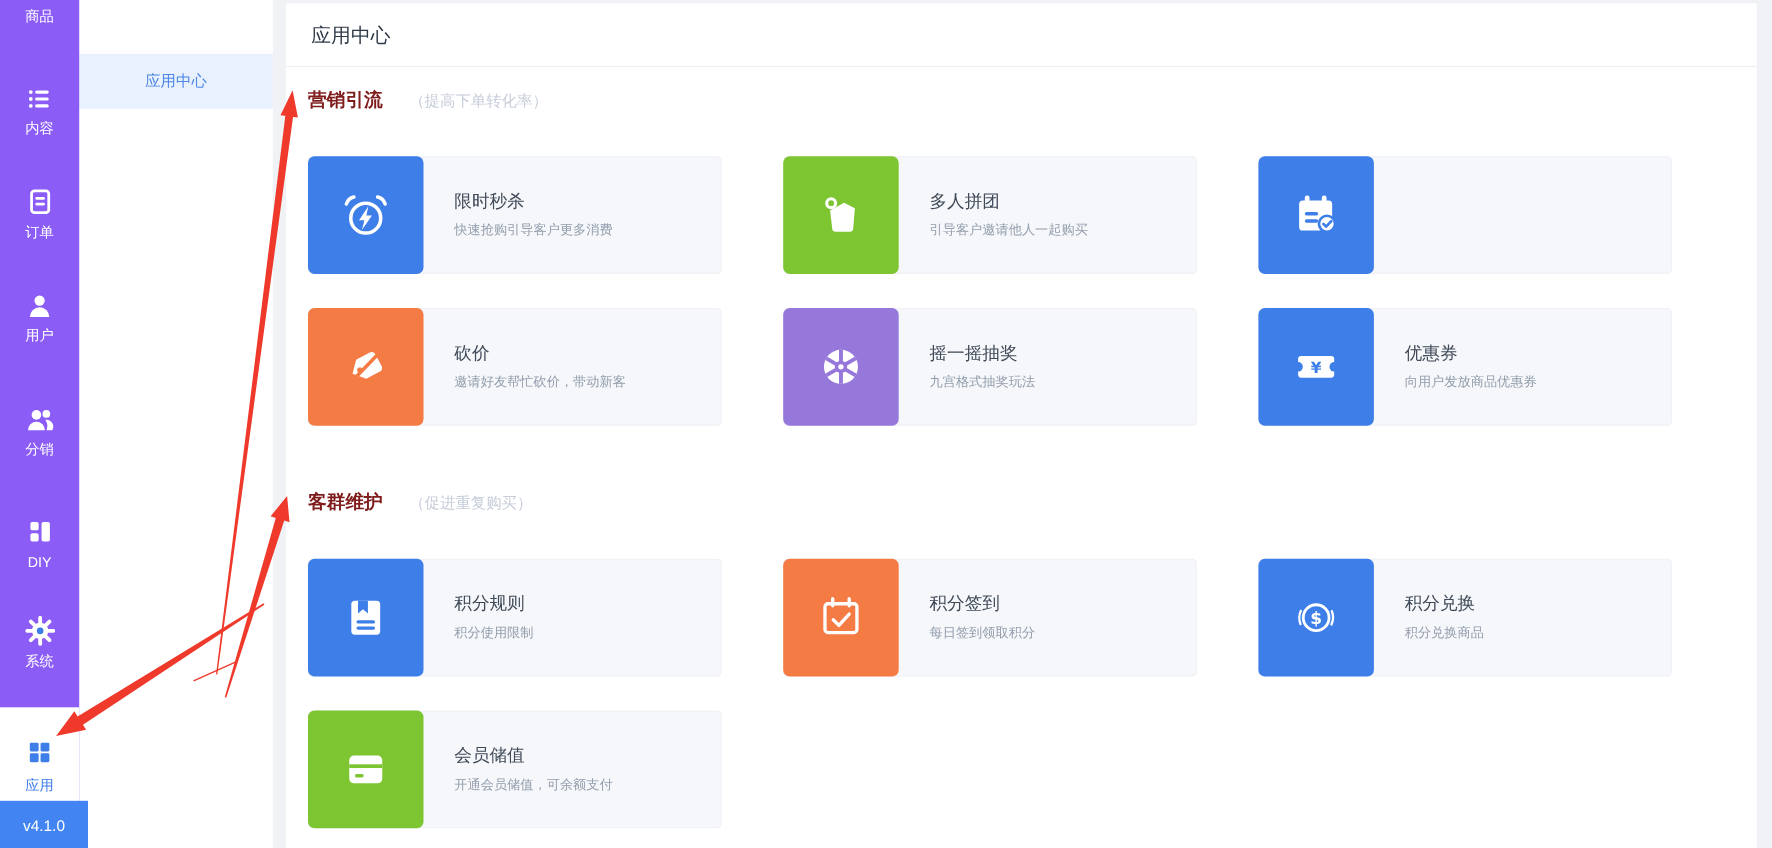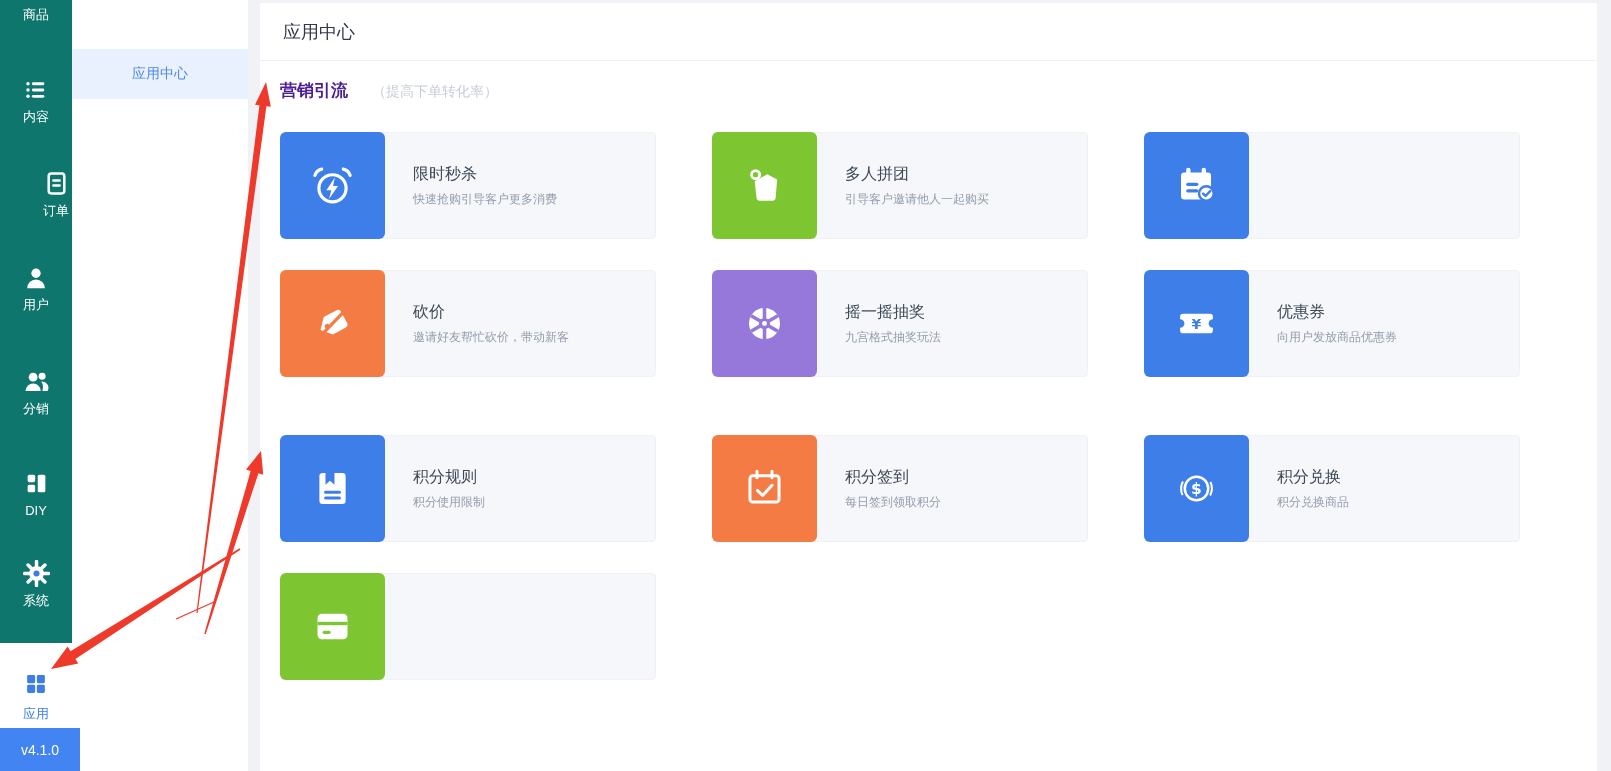--- a/index.html
+++ b/index.html
@@ -3,44 +3,44 @@
 <meta charset="utf-8">
 <style>
   html,body{margin:0;padding:0;}
   body{
     width:1611px;height:771px;position:relative;overflow:hidden;
     background:#F0F2F5;
     font-family:"Liberation Sans","DejaVu Sans",sans-serif;
     -webkit-font-smoothing:antialiased;
   }
   
-  .primary{position:absolute;left:0;top:0;width:72px;height:771px;background:#0f766e;z-index:2;}
+  .primary{position:absolute;left:0;top:0;width:72px;height:771px;background:#8b5cf6;z-index:2;}
   .nav-item{position:absolute;left:0;width:72px;display:flex;flex-direction:column;align-items:center;gap:7px;
     color:#fff;font-size:13px;cursor:pointer;line-height:1;}
   .nav-item .nav-icon{display:flex;align-items:center;justify-content:center;height:27px;}
   .nav-active-block{position:absolute;left:0;top:643px;width:72px;height:104px;background:#fff;
     display:flex;flex-direction:column;align-items:center;justify-content:center;gap:8px;
     color:#3D7EE8;font-size:13px;cursor:pointer;line-height:1;}
   .version-badge{position:absolute;left:0;top:728px;width:80px;height:43px;background:#4285F2;
     color:#fff;font-size:14px;display:flex;align-items:center;justify-content:center;}
   
   .secondary{position:absolute;left:72px;top:0;width:176px;height:771px;background:#fff;z-index:1;}
   .submenu-item{height:50px;display:flex;align-items:center;justify-content:center;
     font-size:14px;color:#5a6577;cursor:pointer;}
   .submenu-item.active{margin-top:49px;background:#E8F1FD;color:#4E87E9;}
   
   .main{position:absolute;left:260px;top:3px;width:1337px;height:768px;background:#fff;}
   .main-header{height:57px;border-bottom:1px solid #EDEFF2;display:flex;align-items:center;
     padding-left:23px;font-size:18px;color:#2F3A48;}
   .content{padding:18px 20px 0 20px;}
   .section + .section{margin-top:58px;}
   .sec-head{display:flex;align-items:baseline;}
-  .sec-title{font-size:17px;font-weight:bold;color:#4c1d95;}
+  .sec-title{font-size:17px;font-weight:bold;color:#7f1d1d;}
   .sec-note{font-size:14px;color:#C6CDD9;margin-left:24px;}
-  .cards{margin-top:30px;display:grid;grid-template-columns:repeat(3,376px);column-gap:56px;row-gap:31px;}
+  .cards{margin-top:40px;display:grid;grid-template-columns:repeat(3,376px);column-gap:56px;row-gap:31px;}
   .card{height:107px;background:#F5F7FA;border:1px solid #EFF1F5;border-radius:4px;display:flex;cursor:pointer;box-sizing:border-box;}
   .card-icon{width:105px;margin:-1px 0 -1px -1px;height:107px;border-radius:6px;flex:none;
     display:flex;align-items:center;justify-content:center;}
   .card-body{display:flex;flex-direction:column;justify-content:center;padding-left:28px;gap:9px;}
   .card-title{font-size:16px;color:#3F4957;line-height:1.2;}
   .card-desc{font-size:12px;color:#939DAC;line-height:1.2;}
   
   #annotations{position:absolute;left:0;top:0;z-index:20;pointer-events:none;}
 </style>
 </head>
@@ -59,21 +59,21 @@
               <circle cx="4.6" cy="12" r="1.6"></circle>
               <circle cx="4.6" cy="17.8" r="1.6"></circle>
               <rect x="8.2" y="4.9" width="11.5" height="2.6" rx="1.3"></rect>
               <rect x="8.2" y="10.7" width="11.5" height="2.6" rx="1.3"></rect>
               <rect x="8.2" y="16.5" width="11.5" height="2.6" rx="1.3"></rect>
             </g>
           </svg>
         </span>
         <span>内容</span>
       </div>
-      <div class="nav-item" style="top: 170px; padding-left: 20px;">
+      <div class="nav-item" style="top: 170px;">
         <span class="nav-icon">
           <svg viewBox="0 0 24 24" width="25" height="25">
             <rect x="4.5" y="2.5" width="15" height="19" rx="2.5" fill="none" stroke="#fff" stroke-width="2.4"></rect>
             <path d="M9 9h6M9 14h6" stroke="#fff" stroke-width="2.4" stroke-linecap="round"></path>
           </svg>
         </span>
         <span>订单</span>
       </div>
       <div class="nav-item" style="top: 264px;">
         <span class="nav-icon">
@@ -227,20 +227,24 @@
               </svg>
             </div>
             <div class="card-body">
               <div class="card-title">优惠券</div>
               <div class="card-desc">向用户发放商品优惠券</div>
             </div>
           </div>
         </div>
       </section>
       <section class="section">
+        <div class="sec-head">
+          <span class="sec-title">客群维护</span>
+          <span class="sec-note">（促进重复购买）</span>
+        </div>
         <div class="cards">
           <div class="card">
             <div class="card-icon" style="background:#3E7EE8">
               <svg viewBox="0 0 48 48" width="45" height="45">
                 <rect x="10" y="7.5" width="28" height="33" rx="3.5" fill="#fff"></rect>
                 <path d="M16.5 7.5v12.5l4.8-4.2 4.8 4.2V7.5z" fill="#3E7EE8"></path>
                 <rect x="15" y="26.5" width="18" height="3.2" rx="1.6" fill="#3E7EE8"></rect>
                 <rect x="15" y="32.5" width="18" height="3.2" rx="1.6" fill="#3E7EE8"></rect>
               </svg>
             </div>
@@ -276,20 +280,24 @@
               <div class="card-desc">积分兑换商品</div>
             </div>
           </div>
           <div class="card">
             <div class="card-icon" style="background:#7EC532">
               <svg viewBox="0 0 48 48" width="45" height="45">
                 <rect x="8" y="10.5" width="32" height="27" rx="4.5" fill="#fff"></rect>
                 <rect x="8" y="19" width="32" height="3.6" fill="#7EC532"></rect>
                 <rect x="13.5" y="28.5" width="8.5" height="3.4" rx="1.7" fill="#7EC532"></rect>
               </svg>
+            </div>
+            <div class="card-body">
+              <div class="card-title">会员储值</div>
+              <div class="card-desc">开通会员储值，可余额支付</div>
             </div>
           </div>
         </div>
       </section>
     </div>
 </main>
 
 <svg id="annotations" width="1611" height="771">
     <polygon points="197.6,613.1 266.4,106.3 270.8,106.8 266.0,82.0 255.0,104.8 259.4,105.3 196.4,612.9" fill="#EE392B"></polygon>
     <polygon points="205.7,634.2 258.4,473.2 263.2,474.7 261.0,451.0 246.0,469.4 250.7,470.9 204.3,633.8" fill="#EE392B"></polygon>

